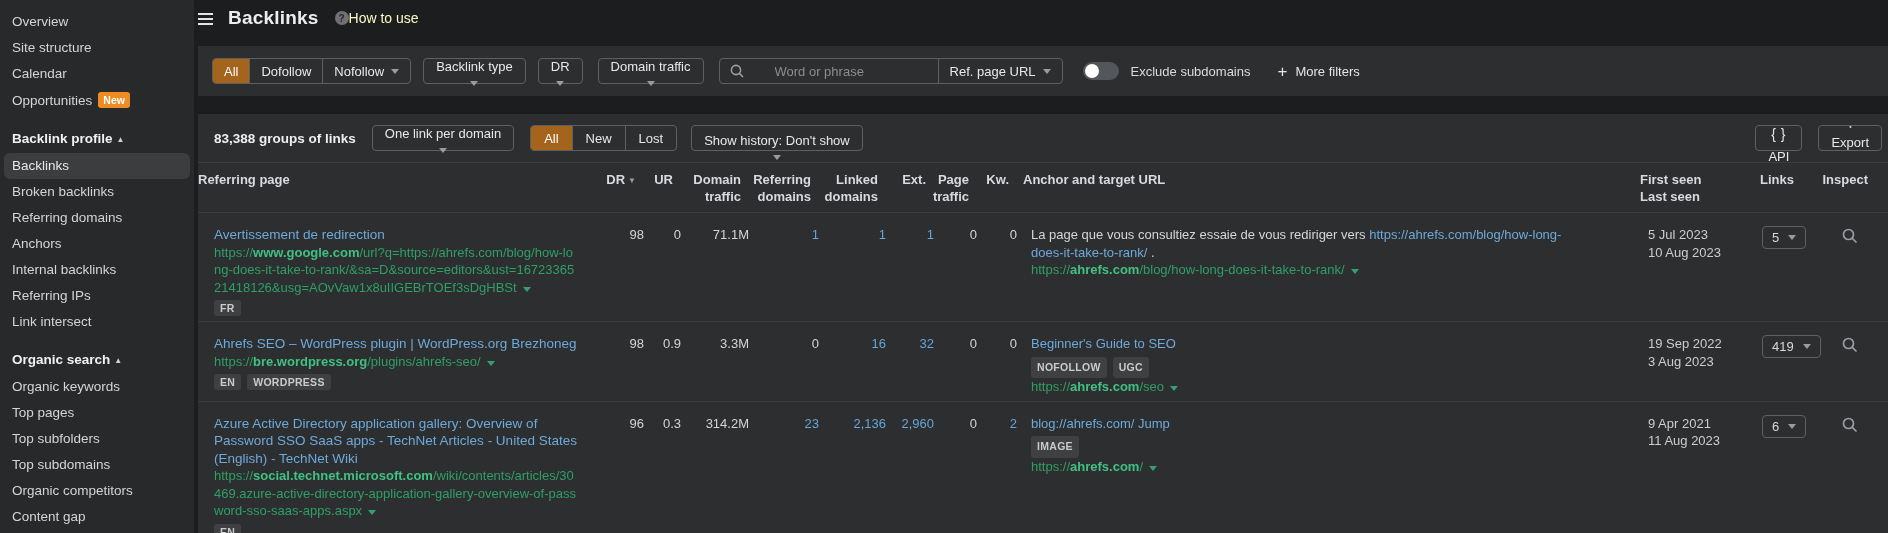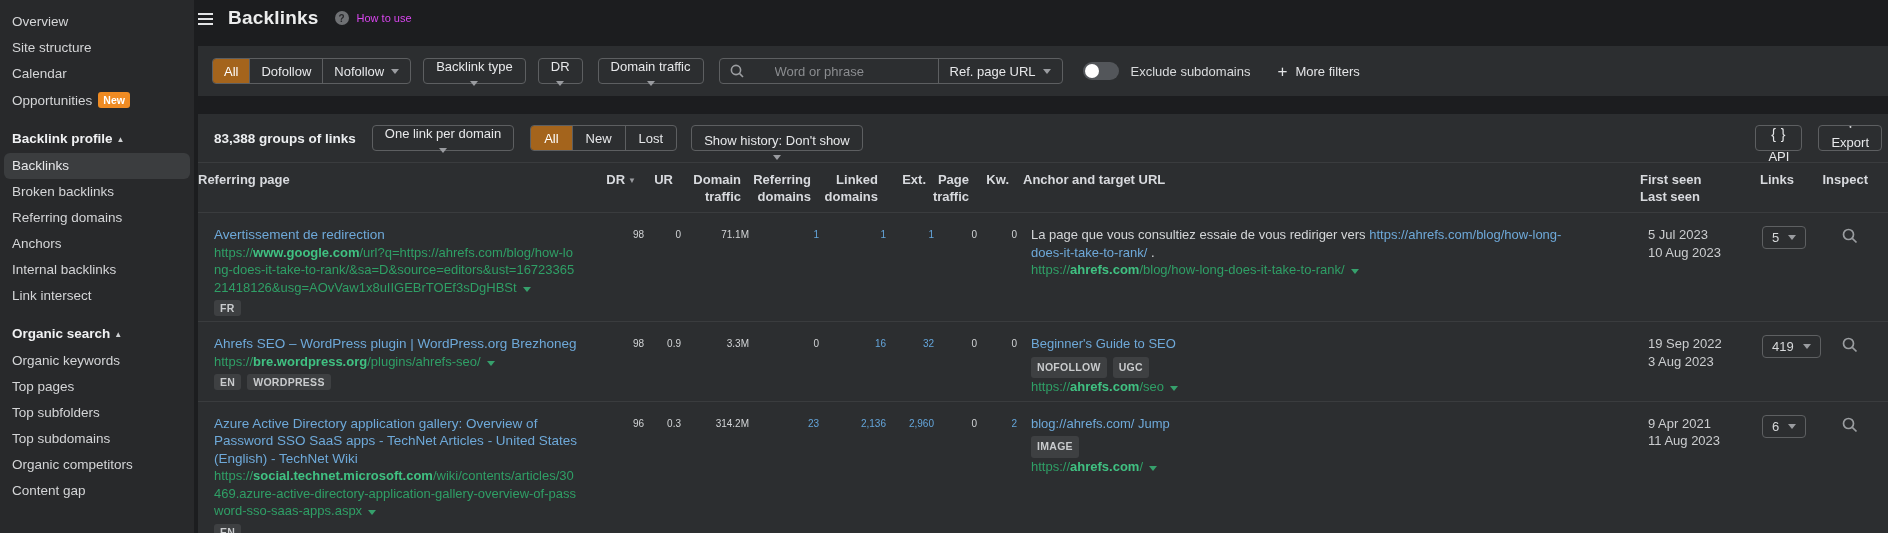--- a/index.html
+++ b/index.html
@@ -17,21 +17,21 @@
 
   
   .main { flex:1; min-width:0; }
   .topbar { height:36px; display:flex; align-items:center; padding-left:4px; }
   .burger { width:20px; cursor:pointer; margin-top:1px; }
   .burger span { display:block; width:15px; height:2px; background:#e2e3e5; margin-bottom:3px; }
   .burger span:last-child { margin-bottom:0; }
   .page-title { font-size:19px; font-weight:700; color:#eceded; margin-left:10px; letter-spacing:0.2px; }
   .help { display:flex; align-items:center; margin-left:16px; cursor:pointer; }
   .help-circle { width:14px; height:14px; border-radius:50%; background:#6f7174; color:#26272a; font-weight:700; font-size:10px; display:flex; align-items:center; justify-content:center; }
-  .help-label { color:#d946ef; margin-left:8px; font-size:11px; }
+  .help-label { color:#fef9c3; margin-left:0; font-size:14px; }
 
   
   .filterband { margin:10px 0 0 4px; height:50px; background:#2c2e30; display:flex; align-items:center; padding:0 14px; }
   .seg-group { display:flex; border:1px solid #5d5f61; border-radius:4px; height:26px; overflow:hidden; }
   .seg { display:flex; align-items:center; gap:7px; padding:0 11px; color:#e7e8ea; cursor:pointer; border-left:1px solid #5d5f61; }
   .seg:first-child { border-left:none; }
   .seg.active { background:#a4641c; color:#fff; }
   .btn { display:flex; align-items:center; gap:7px; background:transparent; border:1px solid #5d5f61; border-radius:4px; height:26px; padding:0 12px; color:#e7e8ea; font-size:13px; font-family:inherit; cursor:pointer;flex-direction:column; }
   .caret-down { width:0; height:0; border-left:4px solid transparent; border-right:4px solid transparent; border-top:5px solid #9a9ca0; display:inline-block; }
   .ml12 { margin-left:12px; } .ml15 { margin-left:15px; }
@@ -70,21 +70,21 @@
   .sort-caret { font-size:8px; color:#9a9ca0; margin-left:3px; vertical-align:1px; }
 
   .trow { display:grid; grid-template-columns:var(--cols); padding:13px 8px 5px; border-bottom:1px solid #3a3c3e; }
   .cell-ref { padding-left:8px; padding-right:24px; }
   .row-title { color:#6ea9d9; font-size:13.5px; line-height:17.5px; cursor:pointer; display:block; text-decoration:none; }
   .gurl { line-height:17.5px; word-break:break-all; color:#2f9f66; font-size:13px; }
   .gurl b { color:#40c182; }
   .gcaret { display:inline-block; width:0; height:0; border-left:4px solid transparent; border-right:4px solid transparent; border-top:5px solid #36a06c; margin-left:6px; }
   .badges { margin-top:4px; }
   .badge { display:inline-block; background:#3e4042; color:#c9cbcd; font-size:10.5px; font-weight:700; padding:2px 6px; border-radius:3px; margin-right:6px; letter-spacing:0.3px; }
-  .num-cell { text-align:right; color:#d2d4d6; font-size:10px; line-height:17.5px; }
+  .num-cell { text-align:right; color:#d2d4d6; font-size:13px; line-height:17.5px; }
   .num-cell.blue, .blue { color:#64a5da; }
   .cell-anchor { padding-left:14px; padding-right:74px; line-height:17.5px; color:#d4d6d8; }
   .anchor-link { color:#6ea9d9; word-break:break-all; cursor:pointer; }
   .cell-first { padding-left:9px; color:#cbcdcf; line-height:17.5px; }
   .cell-links { padding-left:8px; }
   .links-box { display:inline-flex; align-items:center; gap:9px; border:1px solid #5e6062; border-radius:4px; padding:3px 9px; color:#d6d8da; cursor:pointer; }
   .cell-inspect { text-align:right; padding-right:22px; padding-top:2px; }
   .mag { cursor:pointer; }
 </style>
 </head>
@@ -95,20 +95,21 @@
       <div class="side-item">Overview</div>
       <div class="side-item">Site structure</div>
       <div class="side-item">Calendar</div>
       <div class="side-item">Opportunities<span class="new-badge">New</span></div>
       <div class="side-item side-header">Backlink profile<span class="caret-up">▲</span></div>
       <div class="side-item selected">Backlinks</div>
       <div class="side-item">Broken backlinks</div>
       <div class="side-item">Referring domains</div>
       <div class="side-item">Anchors</div>
       <div class="side-item">Internal backlinks</div>
+      <div class="side-item">Referring IPs</div>
       <div class="side-item">Link intersect</div>
       <div class="side-item side-header">Organic search<span class="caret-up">▲</span></div>
       <div class="side-item">Organic keywords</div>
       <div class="side-item">Top pages</div>
       <div class="side-item">Top subfolders</div>
       <div class="side-item">Top subdomains</div>
       <div class="side-item">Organic competitors</div>
       <div class="side-item">Content gap</div>
     </aside>
 

